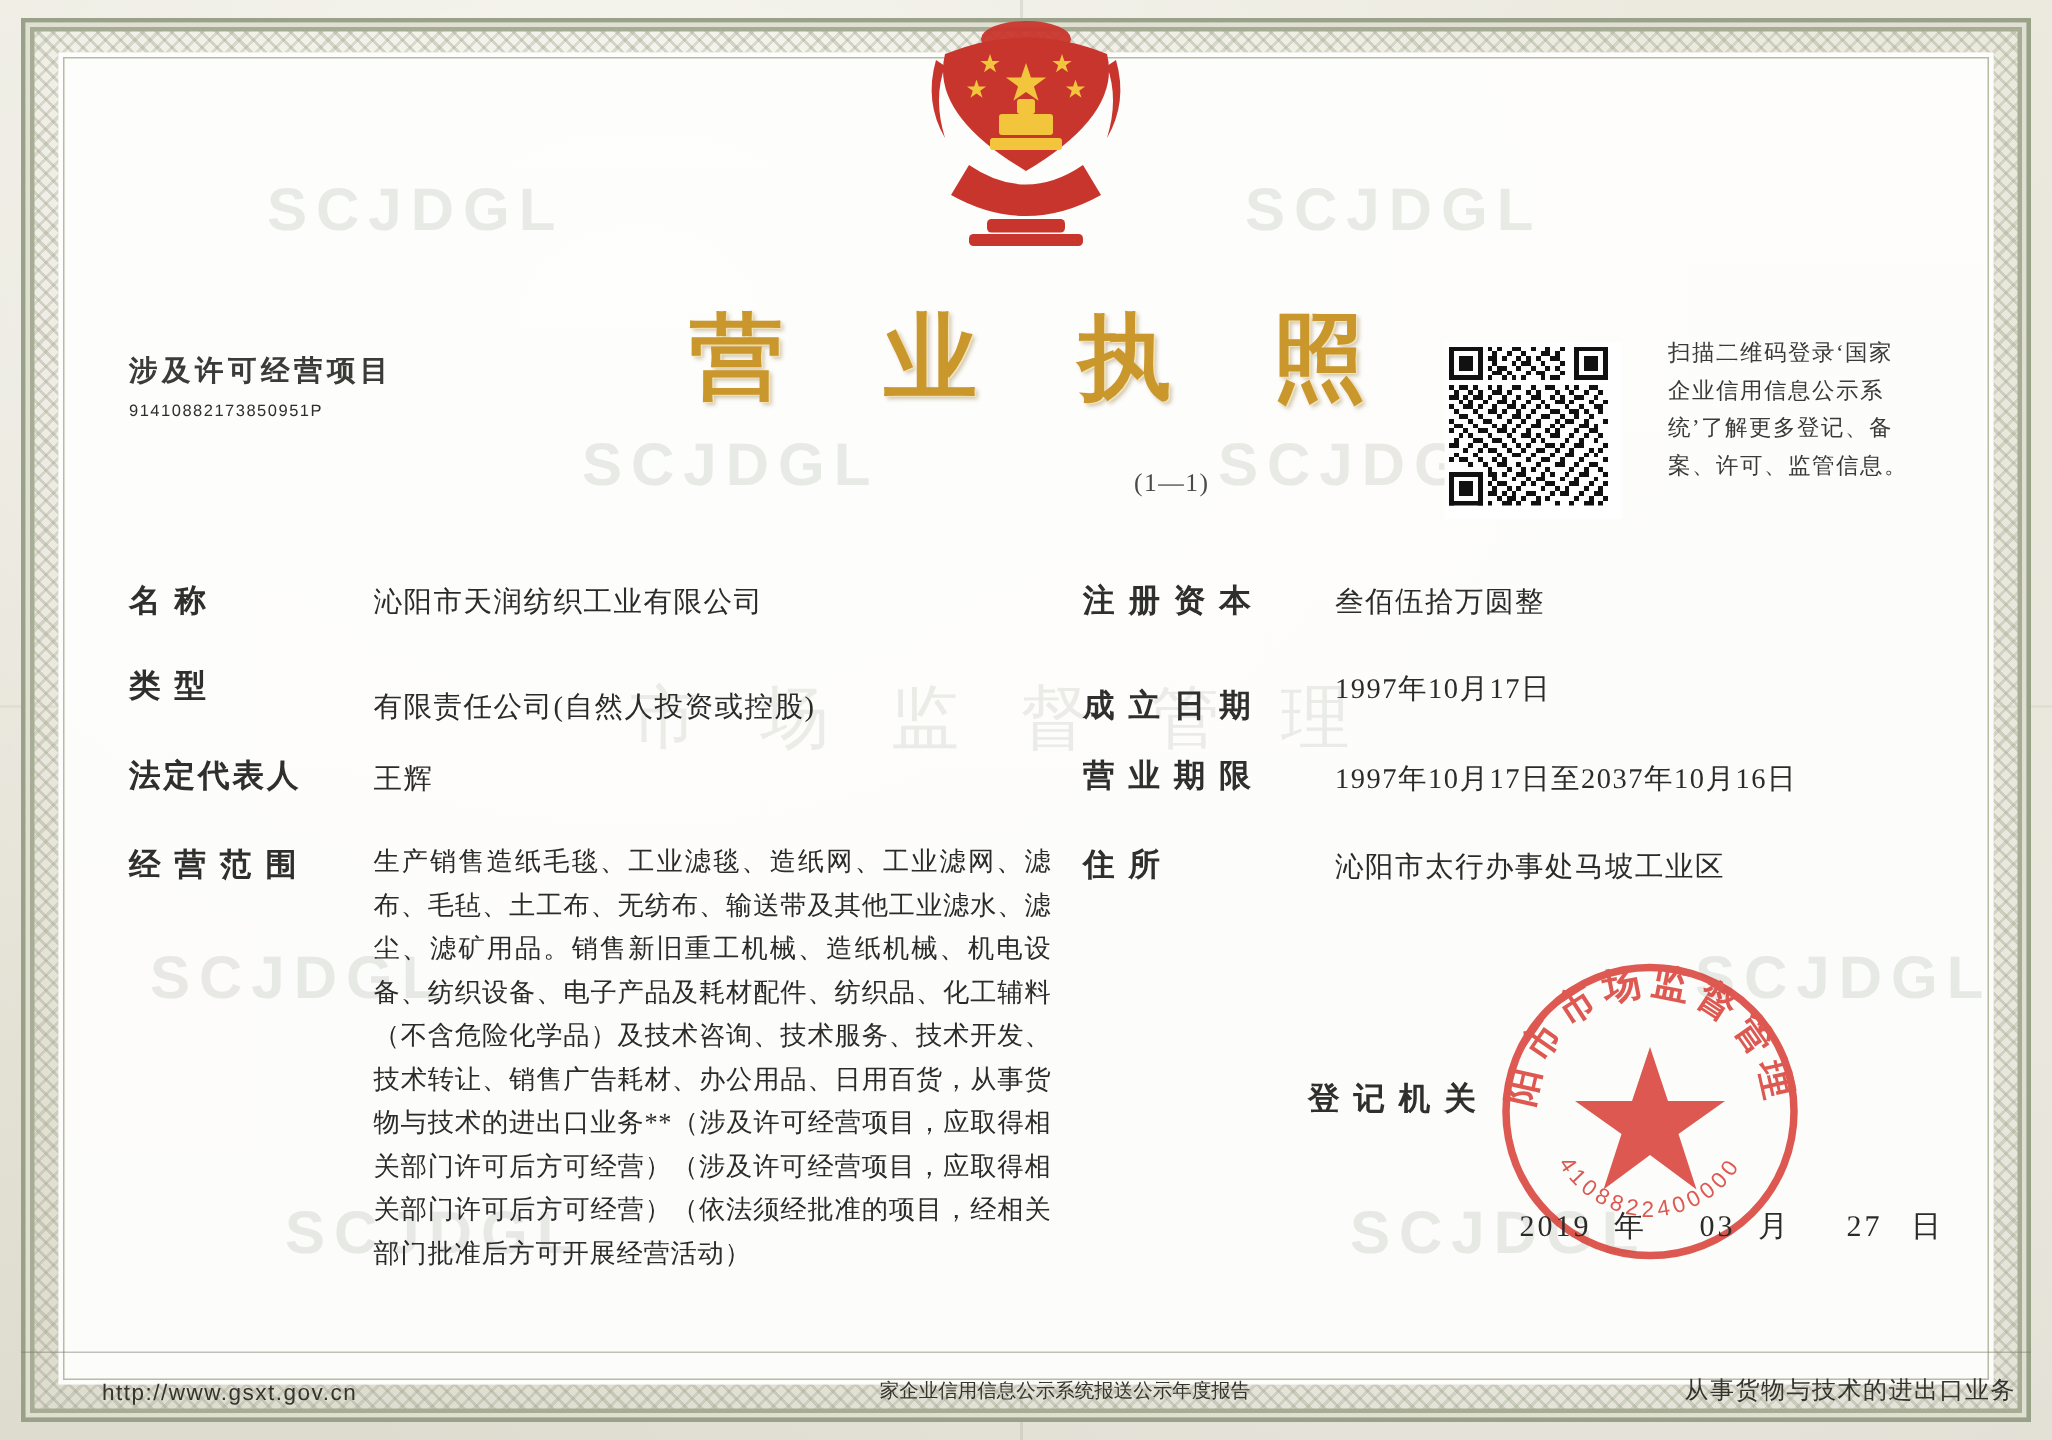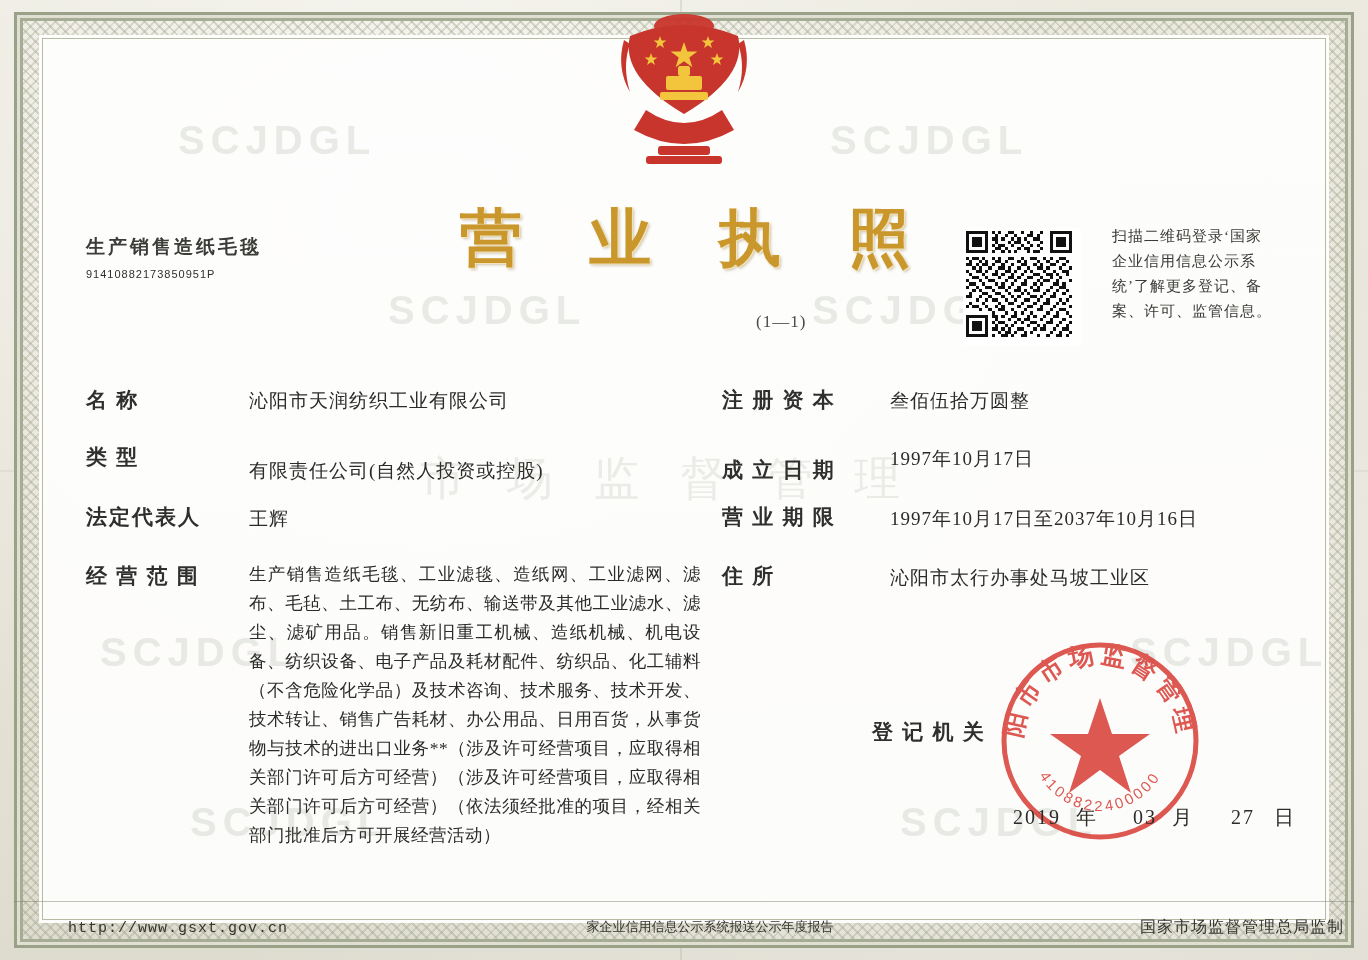--- a/index.html
+++ b/index.html
@@ -154,21 +154,21 @@
         <rect x="44" y="86" width="48" height="8" rx="2"></rect>
         <rect x="50" y="70" width="36" height="14" rx="2"></rect>
         <rect x="62" y="60" width="12" height="10" rx="2"></rect>
       </g>
     </svg>
   </div>
 
   <div class="title">营 业 执 照</div>
   <div class="subnum">(1—1)</div>
 
-  <div class="code-label">生产销售造纸毛毯</div>
+  <div class="code-label">涉及许可经营项目</div>
   <div class="code-value">91410882173850951P</div>
 
   <div class="qr">
     <svg viewBox="0 0 33 33" width="106" height="106" shape-rendering="crispEdges" aria-hidden="true">
       <rect width="33" height="33" fill="#fff"></rect>
       <g fill="#111">
         <rect x="0" y="0" width="7" height="1"></rect>
           <rect x="0" y="6" width="7" height="1"></rect>
         <rect x="0" y="0" width="1" height="7"></rect>
           <rect x="6" y="0" width="1" height="7"></rect>
@@ -509,20 +509,20 @@
     <span>2019</span>
     <span style="margin:0 28px 0 8px;">年</span>
     <span>03</span>
     <span style="margin:0 30px 0 8px;">月</span>
     <span>27</span>
     <span style="margin-left:12px;">日</span>
   </div>
 
   <div class="footer-sep"></div>
   <div class="footer-left">
-    <div style="font-family:Liberation Mono, monospace;padding-left:46px;">http://www.gsxt.gov.cn</div>
+    <div style="font-family:Liberation Sans, sans-serif;padding-left:46px;">http://www.gsxt.gov.cn</div>
   </div>
   <div class="footer-center">
     <div>家企业信用信息公示系统报送公示年度报告</div>
   </div>
-  <div class="footer-right">国家市场监督管理总局监制</div>
+  <div class="footer-right">从事货物与技术的进出口业务</div>
 
 </div>
 
 </body></html>

